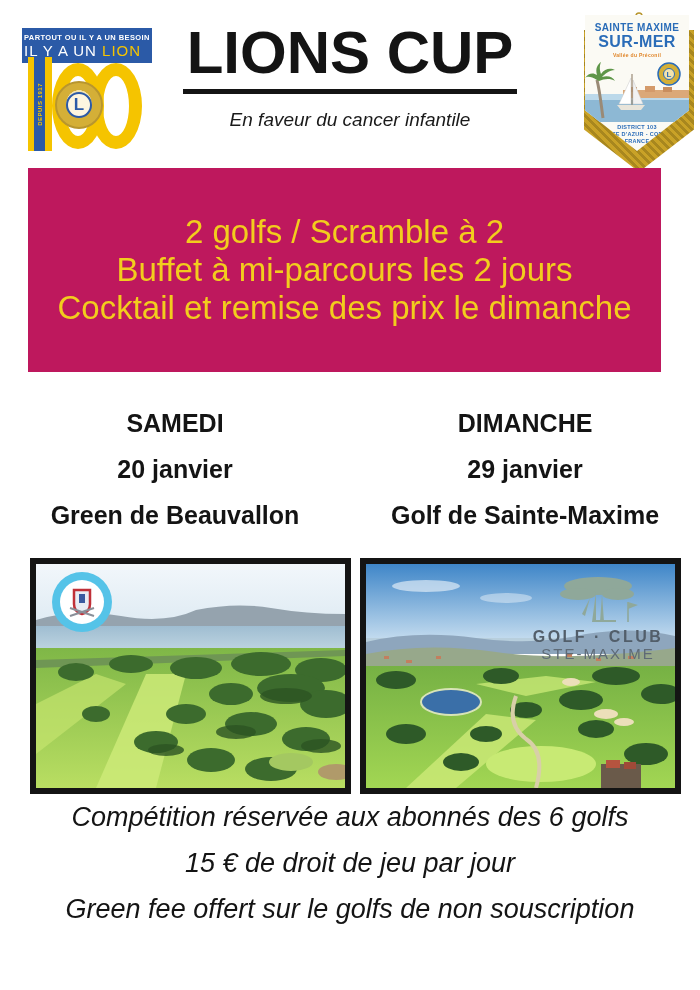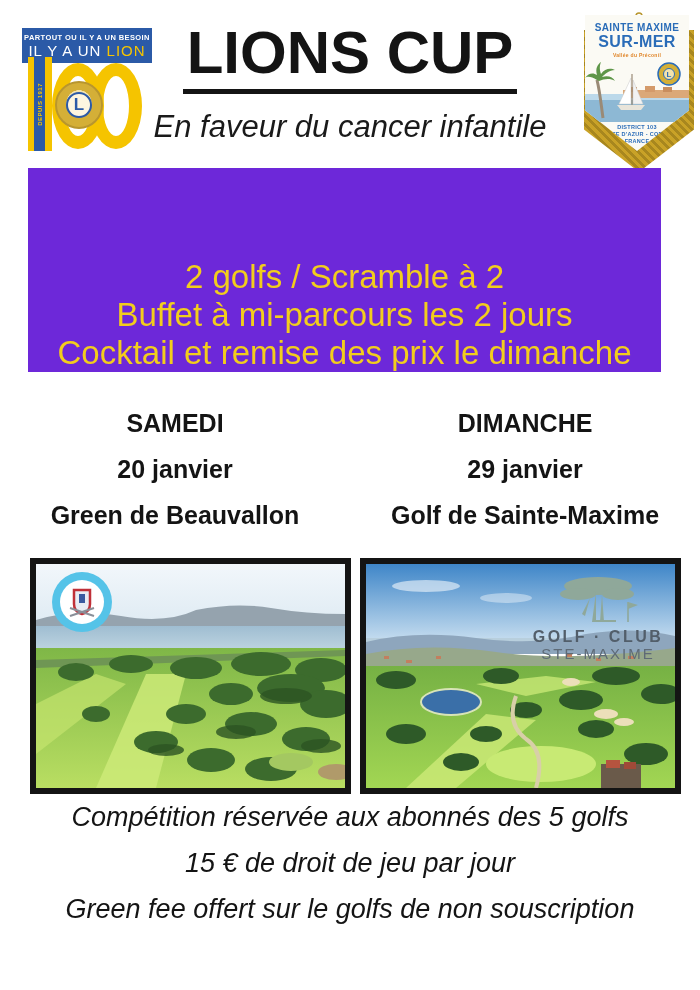--- a/index.html
+++ b/index.html
@@ -2,60 +2,60 @@
 <html><head>
 <meta charset="utf-8">
 <style>
   * { margin:0; padding:0; box-sizing:border-box; }
   html,body { background:#ffffff; }
   body { font-family:"Liberation Sans","DejaVu Sans",sans-serif; }
   .poster { position:relative; width:700px; height:990px; background:#ffffff; overflow:hidden; margin:0 auto; }
 
   
   .lions-logo { position:absolute; left:22px; top:28px; width:130px; height:140px; }
-  .logo-top { background:#2b5aa7; color:#ffffff; text-align:center; padding:5px 2px 4px; position:relative; z-index:1; }
+  .logo-top { background:#2b5aa7; color:#ffffff; text-align:left; padding:5px 2px 4px; position:relative; z-index:1; }
   .logo-top .l1 { font-size:7.5px; font-weight:bold; letter-spacing:.4px; white-space:nowrap; }
   .logo-top .l2 { font-size:15px; font-weight:normal; letter-spacing:1px; white-space:nowrap; }
   .logo-top .l2 .hl { color:#f5c400; }
   .logo-mid { position:relative; height:96px; margin-top:-6px; z-index:2; }
   .digit-one { position:absolute; left:6px; top:0; width:24px; height:94px; background:#f5c400; }
   .digit-one .stripe { position:absolute; left:6px; top:0; bottom:0; width:11px; background:#2b5aa7; display:flex; align-items:center; justify-content:center; }
   .digit-one .stripe span { writing-mode:vertical-rl; transform:rotate(180deg); font-size:6px; font-weight:bold; color:#f5c400; letter-spacing:.5px; white-space:nowrap; }
   .ring { position:absolute; top:6px; width:52px; height:86px; border:13px solid #f5c400; border-radius:50%; background:transparent; }
   .ring.a { left:30px; }
   .ring.b { left:68px; }
   .emblem-100 { position:absolute; left:33px; top:24px; width:48px; height:48px; border-radius:50%;
     background:radial-gradient(circle at 50% 45%, #f3e3ad 0 38%, #d4af37 39% 100%);
     border:2px solid #b8962e; z-index:3; display:flex; align-items:center; justify-content:center; }
   .emblem-100 .lions-l { font-size:17px; font-weight:bold; color:#2b5aa7; border:2px solid #2b5aa7; border-radius:50%; width:26px; height:26px; display:flex; align-items:center; justify-content:center; background:#fdf6e0; }
 
   
   .title-block { position:absolute; left:150px; right:150px; top:22px; text-align:center; z-index:1; }
   .main-title { display:inline-block; font-size:60px; line-height:62px; font-weight:bold; letter-spacing:0px; color:#141414;
     border-bottom:5px solid #141414; padding:0 4px 5px; white-space:nowrap; }
-  .subtitle { margin-top:15px; font-size:31px; font-style:italic; color:#1a1a1a; white-space:nowrap; }
+  .subtitle { margin-top:15px; font-size:19px; font-style:italic; color:#1a1a1a; white-space:nowrap; }
 
   
   .pennant { position:absolute; right:4px; top:12px; width:114px; height:160px; z-index:1; }
   .pennant svg.cord { position:absolute; left:0; top:0; width:114px; height:22px; }
   .shield-outer { position:absolute; left:2px; top:18px; width:110px; height:142px;
     background:repeating-linear-gradient(45deg,#c9a227 0 3px,#a8871e 3px 6px);
     clip-path:polygon(0 0,100% 0,100% 70%,50% 100%,0 70%); }
   .shield-inner { position:absolute; left:3px; top:3px; width:104px; height:136px; background:#fbfaf4;
     clip-path:polygon(0 0,100% 0,100% 70%,50% 100%,0 70%); text-align:center; overflow:hidden; }
   .pn-t1 { margin-top:7px; font-size:10px; font-weight:bold; color:#2a6cb8; letter-spacing:.4px; white-space:nowrap; }
   .pn-t2 { font-size:16px; font-weight:bold; color:#2a6cb8; letter-spacing:.4px; }
   .pn-t3 { font-size:5px; font-weight:bold; color:#e0862a; margin-top:1px; letter-spacing:.3px; }
   .pn-scene { position:relative; height:62px; margin-top:2px; }
   .pn-bottom { margin-top:2px; line-height:7px; }
   .pn-bottom div { font-size:5.5px; color:#2a6cb8; font-weight:bold; letter-spacing:.3px; text-transform:uppercase; }
 
   
-  .banner { position:absolute; left:28px; right:39px; top:168px; height:204px; background:#6d28d9; z-index:2;
-    display:flex; flex-direction:column; justify-content:flex-end; align-items:center; }
+  .banner { position:absolute; left:28px; right:39px; top:168px; height:204px; background:#be185d; z-index:2;
+    display:flex; flex-direction:column; justify-content:center; align-items:center; }
   .banner p { color:#f2cd1d; font-size:33px; line-height:38px; text-align:center; white-space:nowrap; }
 
   
   .events { position:absolute; top:390px; left:0; right:0; display:flex; }
   .event { width:50%; text-align:center; color:#141414;margin-top:20px; }
   .event div { font-size:25px; font-weight:bold; line-height:26px; margin-bottom:20px; white-space:nowrap; }
 
   
   .photos { position:absolute; top:558px; left:30px; display:flex; gap:9px; }
   .photo-frame { width:321px; height:236px; border:6px solid #141414; background:#fff; position:relative; }
@@ -281,18 +281,18 @@
           <line x1="262" y1="38" x2="262" y2="58" stroke="#8fa89a" stroke-width="1.6"></line>
           <path d="M262 38 L272 41 L262 45 Z"></path>
         </g>
         <text x="232" y="78" text-anchor="middle" font-size="16" font-weight="bold" letter-spacing="2.5" fill="#525e6a" font-family="Liberation Sans, sans-serif">GOLF · CLUB</text>
         <text x="232" y="95" text-anchor="middle" font-size="15" letter-spacing="2" fill="#5e6a76" font-family="Liberation Sans, sans-serif">STE-MAXIME</text>
       </svg>
     </div>
   </div>
 
   <div class="footer">
-    <p>Compétition réservée aux abonnés des 5 golfs</p>
+    <p>Compétition réservée aux abonnés des 6 golfs</p>
     <p>15 € de droit de jeu par jour</p>
     <p>Green fee offert sur le golfs de non souscription</p>
   </div>
 
 </div>
 
 </body></html>

